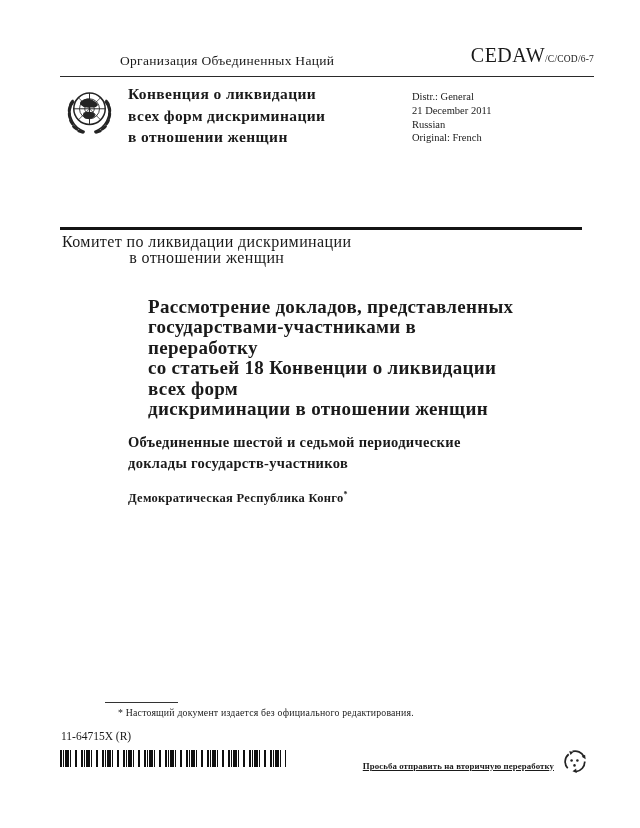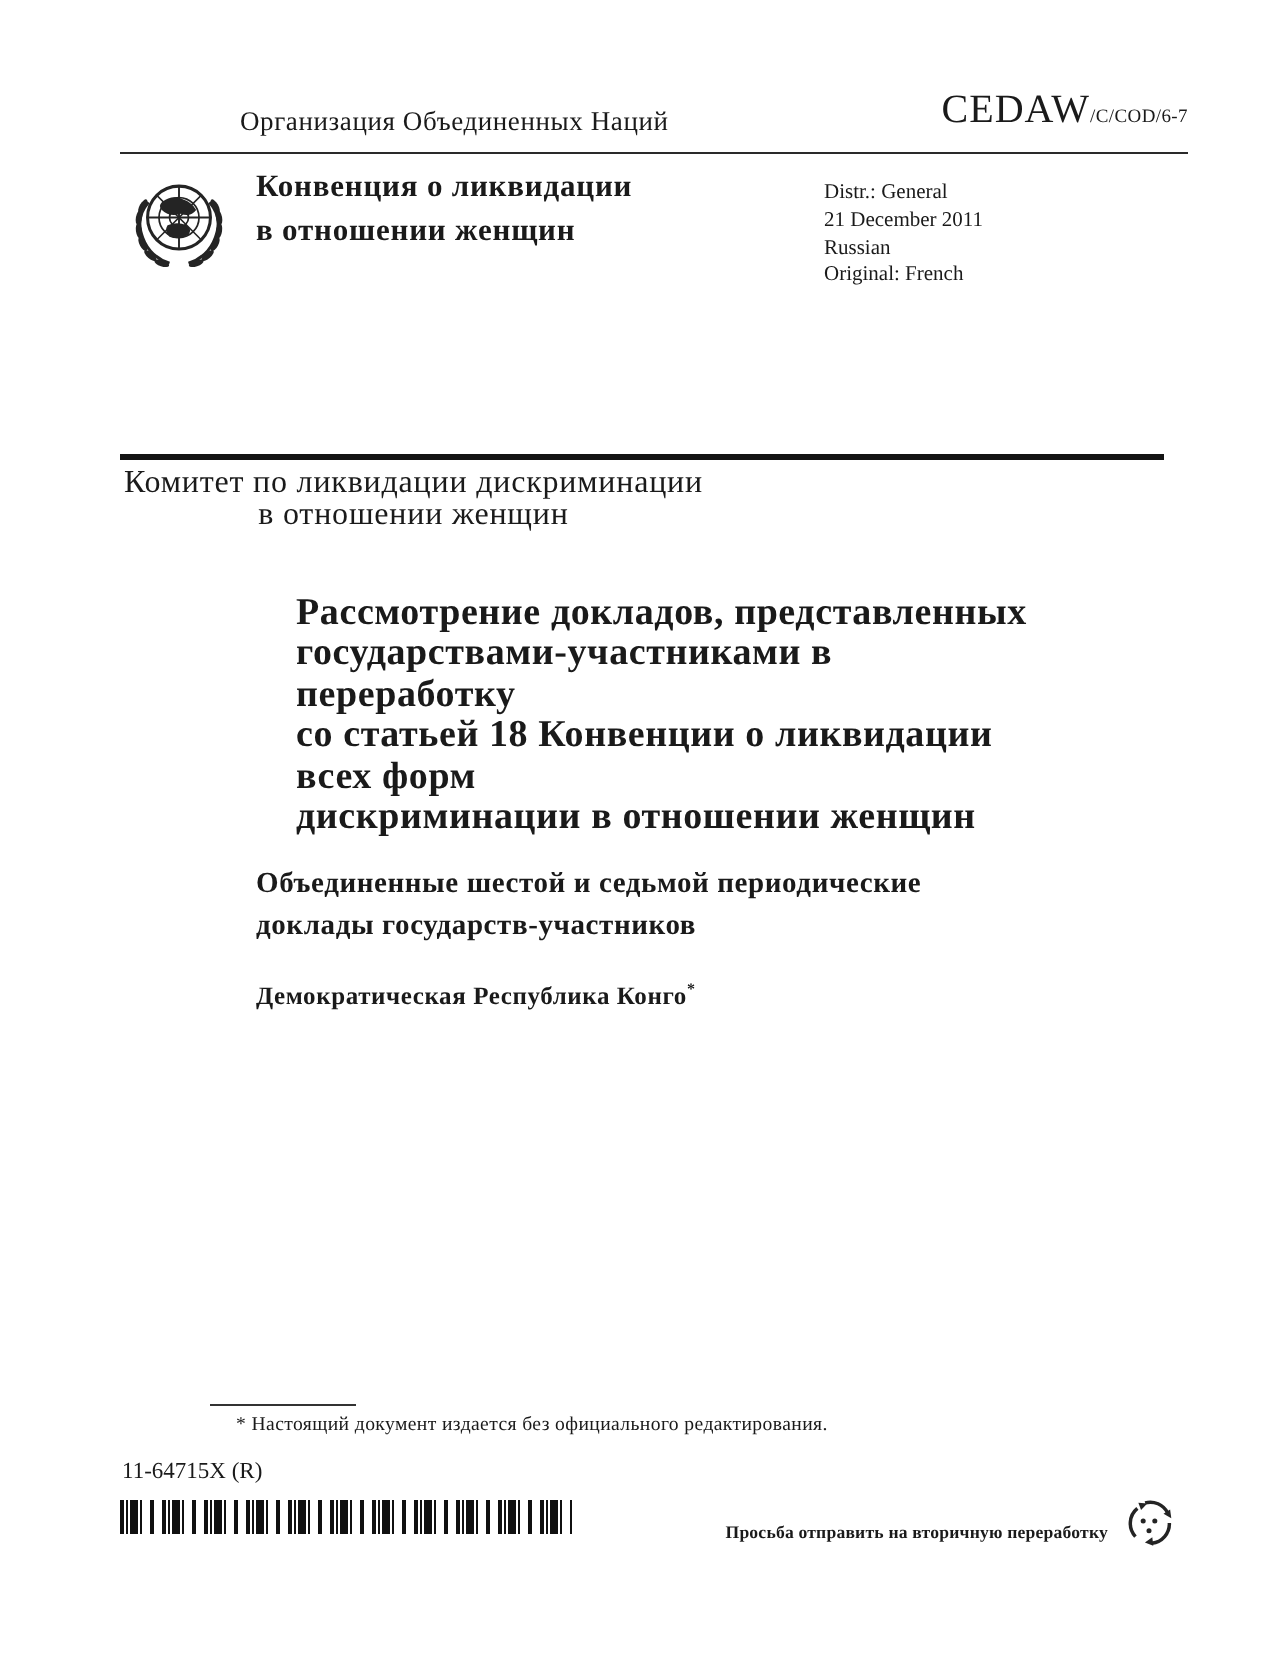--- a/index.html
+++ b/index.html
@@ -40,21 +40,21 @@
   .footnote-rule{left:105px;top:702px;width:73px;height:1px;background:#333;}
   .footnote{left:118px;top:707px;font-size:9.8px;letter-spacing:.2px;}
 
   
   .doc-number{left:61px;top:730px;font-size:11.5px;}
   .barcode{left:60px;top:750px;width:226px;height:17px;
     background:repeating-linear-gradient(90deg,
       #101010 0 2px,#fff 2px 3px,#101010 3px 4px,#fff 4px 5px,
       #101010 5px 9px,#fff 9px 10px,#101010 10px 11px,#fff 11px 15px,
       #101010 15px 17px,#fff 17px 21px);}
-  .recycle-row{right:50px;top:746px;display:flex;align-items:center;gap:5px;}
+  .recycle-row{right:50px;top:746px;display:flex;align-items:center;gap:5px;text-decoration:underline;}
   .recycle-text{font-weight:bold;font-size:8.8px;letter-spacing:.1px;padding-top:8px;}
   .recycle-icon{width:31px;height:31px;}
 </style>
 </head>
 <body>
 
 <div class="abs org-name">Организация Объединенных Наций</div>
 
 <div class="abs doc-symbol">
   <span class="big">CEDAW</span>
@@ -93,20 +93,21 @@
     <ellipse cx="53" cy="26" rx="1.6" ry="4" transform="rotate(-10 53 26)"></ellipse>
     <ellipse cx="53" cy="33" rx="1.6" ry="4" transform="rotate(8 53 33)"></ellipse>
     <ellipse cx="51" cy="40" rx="1.6" ry="4" transform="rotate(28 51 40)"></ellipse>
     <ellipse cx="47" cy="46" rx="1.6" ry="4" transform="rotate(50 47 46)"></ellipse>
     <ellipse cx="41" cy="50" rx="1.6" ry="4" transform="rotate(72 41 50)"></ellipse>
   </g>
 </svg>
 
 <div class="abs masthead-title">
   <div>Конвенция о ликвидации</div>
+  <div>всех форм дискриминации</div>
   <div>в отношении женщин</div>
 </div>
 
 <div class="abs distr-block">
   <div>Distr.: General</div>
   <div>21 December 2011</div>
   <div>Russian</div>
   <div>Original: French</div>
 </div>
 

